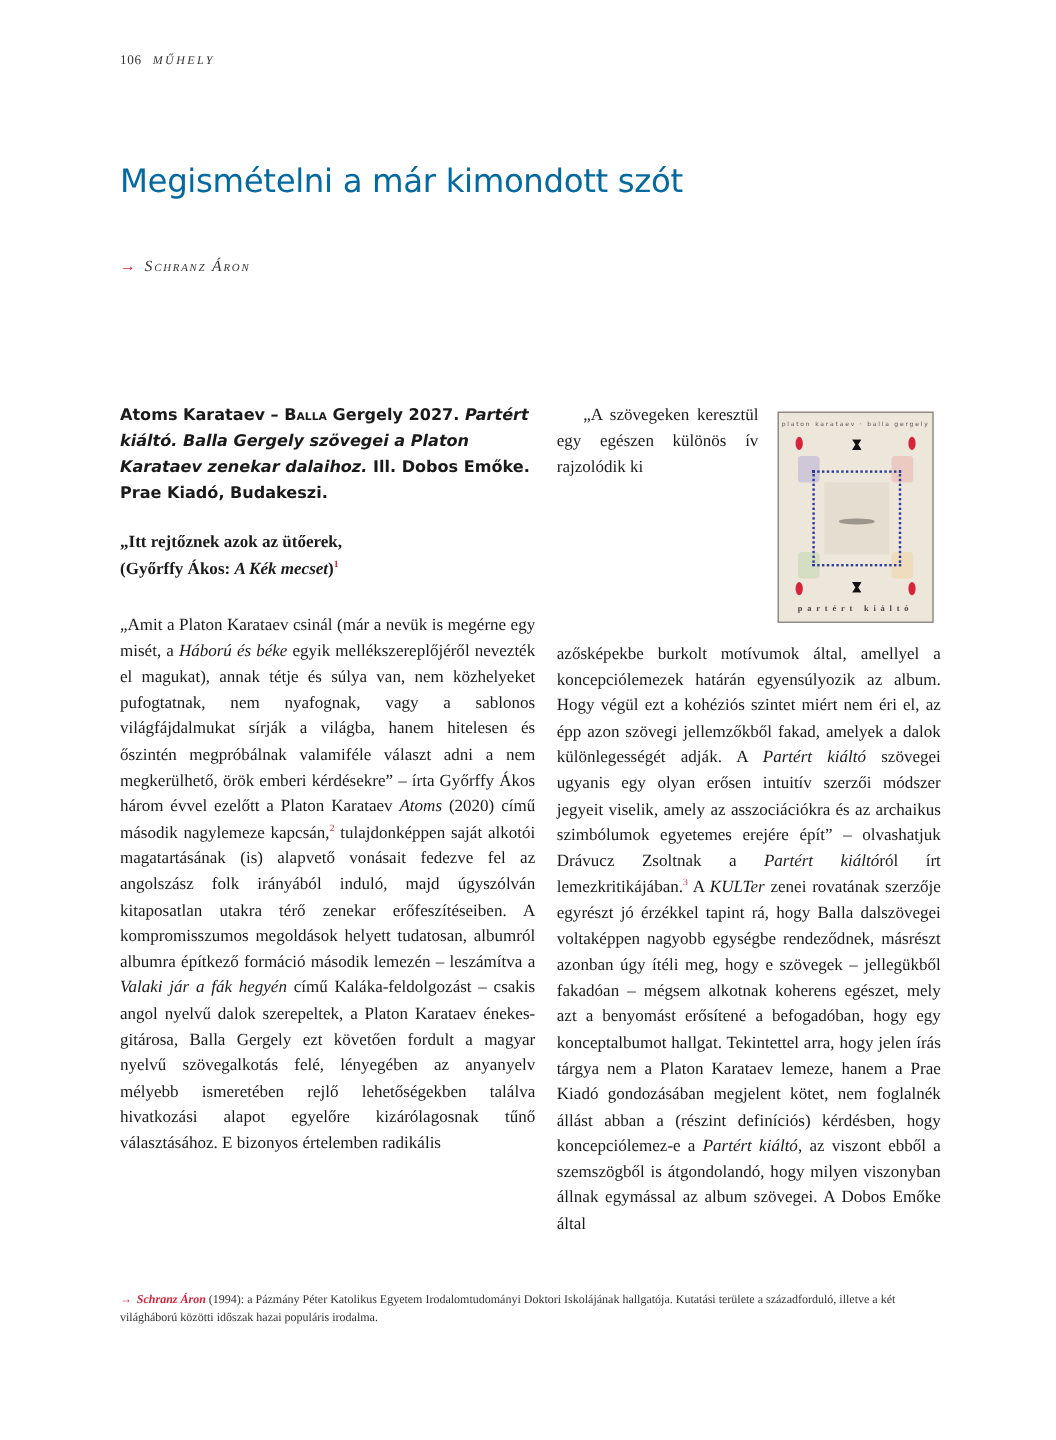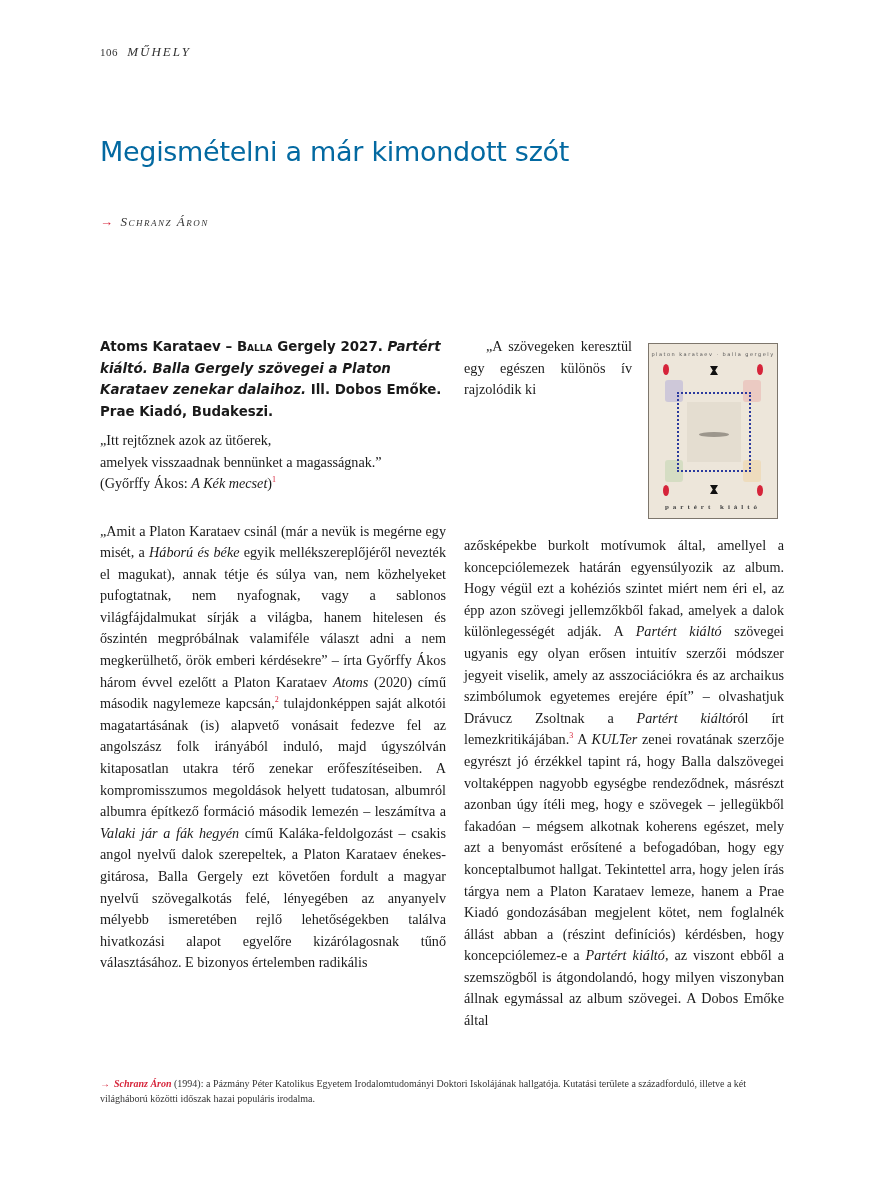--- a/index.html
+++ b/index.html
@@ -1,36 +1,36 @@
 <!DOCTYPE html>
 <html><head>
 <meta charset="utf-8">
 <style>
   html, body { margin: 0; padding: 0; background: #ffffff; }
   body { width: 880px; height: 1200px; position: relative; overflow: hidden; color: #1a1a1a; }
   .serif { font-family: "Liberation Serif", "DejaVu Serif", serif; }
   .sans { font-family: "DejaVu Sans", "Liberation Sans", sans-serif; }
 
   .running-head { position: absolute; left: 100px; top: 44px; font-size: 11px; letter-spacing: 0.5px; color: #333; }
-  .running-head .section { font-style: italic; letter-spacing: 2px; margin-left: 6px; text-transform: uppercase; font-size: 13px; }
+  .running-head .section { font-style: italic; letter-spacing: 2px; margin-left: 6px; text-transform: uppercase; font-size: 10px; }
 
   .title { position: absolute; left: 100px; top: 136px; margin: 0; font-size: 27px; font-weight: normal; letter-spacing: -0.3px; color: #0369a1; }
   .byline { position: absolute; left: 100px; top: 190px; font-size: 13px; font-style: italic; letter-spacing: 1.5px; color: #333; margin-top: 24px; }
   .byline .arrow { color: #d6243a; font-style: normal; margin-right: 6px; }
   .byline .sc { font-variant: small-caps; }
 
   .col-left { position: absolute; left: 100px; top: 336px; width: 346px; }
   .col-right-top { position: absolute; left: 464px; top: 336px; width: 168px; }
   .col-right { position: absolute; left: 464px; top: 535px; width: 320px; }
 
   .biblio { font-size: 13.4px; font-weight: bold; line-height: 21.5px; color: #1a1a1a; margin: 0; }
   .biblio .sc { font-variant: small-caps; }
   .biblio em { font-style: italic; }
 
-  .motto { margin-top: 8px; font-size: 14.2px; line-height: 21.5px; }
+  .motto { margin-top: 20px; font-size: 14.2px; line-height: 21.5px; font-weight: bold; }
   .motto em { font-style: italic; }
   .fn-mark { color: #d6243a; font-size: 8px; vertical-align: super; line-height: 0; }
 
   .para { font-size: 14.2px; line-height: 21.6px; text-align: justify; margin: 0; hyphens: manual; }
   .para em { font-style: italic; }
   .para.indent { text-indent: 22px; }
   .left-body { margin-top: 26px; }
 
   .cover { position: absolute; left: 648px; top: 343px; width: 130px; height: 176px; background: #ede6da; border: 1px solid #7d766c; box-sizing: border-box; }
   .cover .cv-top { position: absolute; left: 0; right: 0; top: 7px; text-align: center; font-size: 5px; letter-spacing: 1.5px; color: #555; }
@@ -58,21 +58,20 @@
 
 <div class="byline serif">
   <span class="arrow">→</span><span class="sc">Schranz Áron</span>
 </div>
 
 <div class="col-left">
   <p class="biblio sans"><span>Atoms Karataev – </span><span class="sc">Balla</span><span> Gergely 2027. </span><em>Partért kiáltó. Balla Gergely szövegei a Platon Karataev zenekar dalaihoz.</em><span> Ill. Dobos Emőke. Prae Kiadó, Budakeszi.</span></p>
 
   <div class="motto serif">
     <div>„Itt rejtőznek azok az ütőerek,</div>
-    <div>amelyek visszaadnak bennünket a magasságnak.”</div>
     <div><span>(Győrffy Ákos: </span><em>A Kék mecset</em><span>)</span><sup class="fn-mark">1</sup></div>
   </div>
 
   <p class="para serif left-body"><span>„Amit a Platon Karataev csinál (már a nevük is megérne egy misét, a </span><em>Háború és béke</em><span> egyik mellékszereplőjéről nevezték el magukat), annak tétje és súlya van, nem közhelyeket pufogtatnak, nem nyafognak, vagy a sablonos világfájdalmukat sírják a világba, hanem hitelesen és őszintén megpróbálnak valamiféle választ adni a nem megkerülhető, örök emberi kérdésekre” – írta Győrffy Ákos három évvel ezelőtt a Platon Karataev </span><em>Atoms</em><span> (2020) című második nagylemeze kapcsán,</span><sup class="fn-mark">2</sup><span> tulajdonképpen saját alkotói magatartásának (is) alapvető vonásait fedezve fel az angolszász folk irányából induló, majd úgyszólván kitaposatlan utakra térő zenekar erőfeszítéseiben. A kompromisszumos megoldások helyett tudatosan, albumról albumra építkező formáció második lemezén – leszámítva a </span><em>Valaki jár a fák hegyén</em><span> című Kaláka-feldolgozást – csakis angol nyelvű dalok szerepeltek, a Platon Karataev énekes-gitárosa, Balla Gergely ezt követően fordult a magyar nyelvű szövegalkotás felé, lényegében az anyanyelv mélyebb ismeretében rejlő lehetőségekben találva hivatkozási alapot egyelőre kizárólagosnak tűnő választásához. E bizonyos értelemben radikális</span></p>
 </div>
 
 <div class="col-right-top">
   <p class="para serif indent">„A szövegeken keresztül egy egészen különös ív rajzolódik ki</p>
 </div>
 

